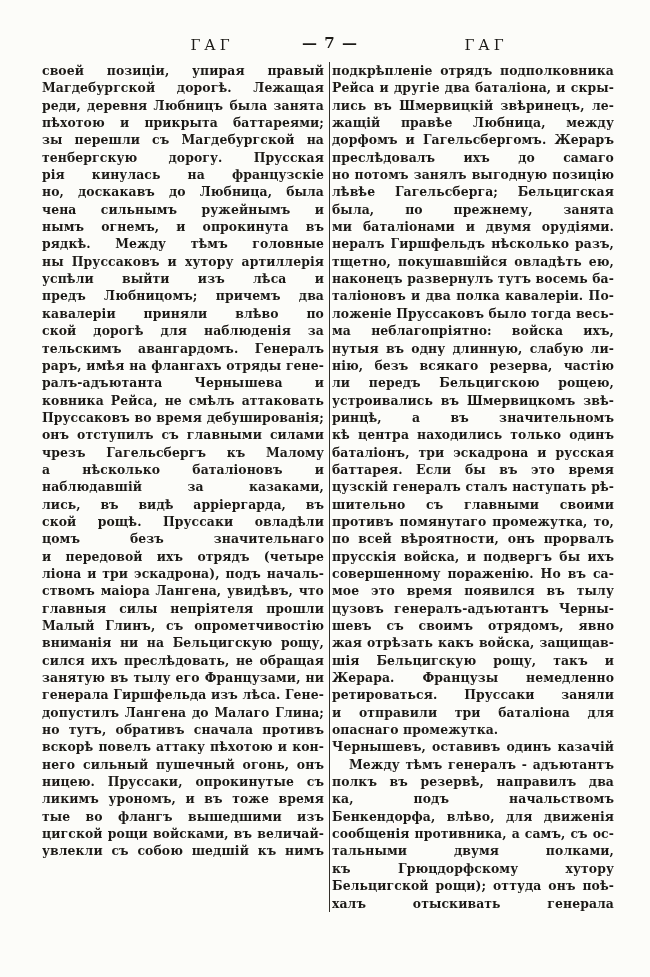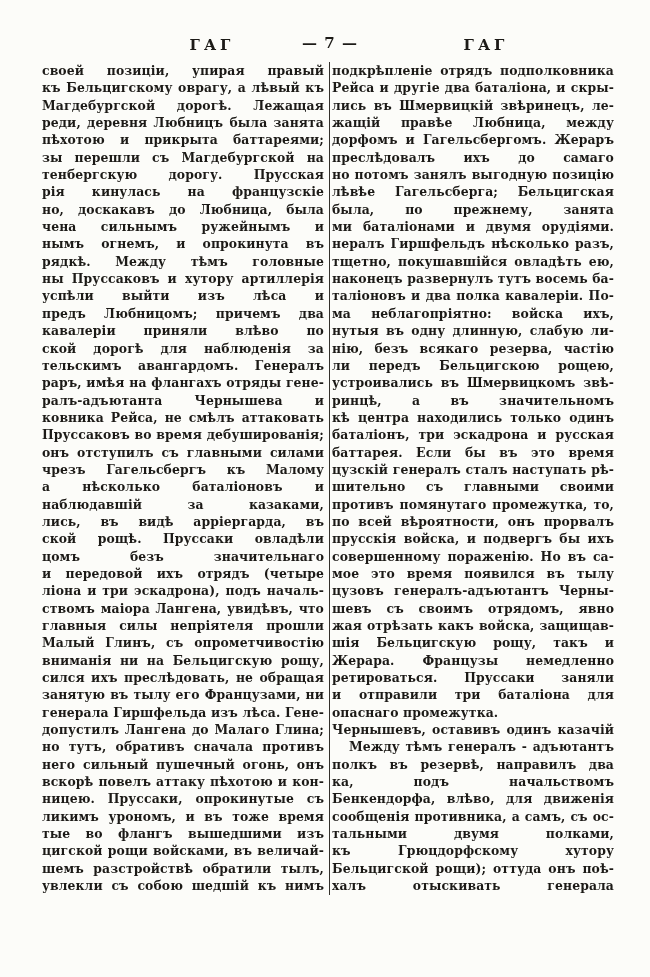--- a/index.html
+++ b/index.html
@@ -22,21 +22,21 @@
     top: 34px;
     left: 42px;
     width: 576px;
     height: 22px;
   }
   .head-word {
     position: absolute;
     top: 2px;
     width: 120px;
     text-align: center;
-    font-weight: bold;
+    font-weight: normal;
     font-size: 15px;
     letter-spacing: 4px;
   }
   .head-word.left  { left: 110px; }
   .head-word.right { left: 384px; }
   .page-number {
     position: absolute;
     top: 0;
     left: 228px;
     width: 120px;
@@ -88,21 +88,20 @@
   <div class="running-head">
     <div class="head-word left">ГАГ</div>
     <div class="page-number">— 7 —</div>
     <div class="head-word right">ГАГ</div>
   </div>
 
   <div class="columns">
     <div class="column left-col">
         <div class="para">
           <div class="line">своей позиціи, упирая правый флангъ</div>
-          <div class="line">къ Бельцигскому оврагу, а лѣвый къ</div>
           <div class="line">Магдебургской дорогѣ. Лежащая впе-</div>
           <div class="line">реди, деревня Любницъ была занята</div>
           <div class="line">пѣхотою и прикрыта баттареями; обо-</div>
           <div class="line">зы перешли съ Магдебургской на Вит-</div>
           <div class="line">тенбергскую дорогу. Прусская кавале-</div>
           <div class="line">рія кинулась на французскіе форпосты,</div>
           <div class="line">но, доскакавъ до Любница, была встрѣ-</div>
           <div class="line">чена сильнымъ ружейнымъ и картеч-</div>
           <div class="line">нымъ огнемъ, и опрокинута въ безпо-</div>
           <div class="line">рядкѣ. Между тѣмъ головные баталіо-</div>
@@ -127,47 +126,47 @@
           <div class="line">ліона и три эскадрона), подъ началь-</div>
           <div class="line">ствомъ маіора Лангена, увидѣвъ, что</div>
           <div class="line">главныя силы непріятеля прошли уже</div>
           <div class="line">Малый Глинъ, съ опрометчивостію бро-</div>
           <div class="line">вниманія ни на Бельцигскую рощу,</div>
           <div class="line">сился ихъ преслѣдовать, не обращая</div>
           <div class="line">занятую въ тылу его Французами, ни</div>
           <div class="line">генерала Гиршфельда изъ лѣса. Гене-</div>
           <div class="line">допустилъ Лангена до Малаго Глина;</div>
           <div class="line">но тутъ, обративъ сначала противъ</div>
+          <div class="line">вскорѣ повелъ аттаку пѣхотою и кон-</div>
           <div class="line">него сильный пушечный огонь, онъ</div>
-          <div class="line">вскорѣ повелъ аттаку пѣхотою и кон-</div>
           <div class="line">ницею. Пруссаки, опрокинутые съ ве-</div>
           <div class="line">ликимъ урономъ, и въ тоже время взя-</div>
           <div class="line">тые во флангъ вышедшими изъ Бель-</div>
           <div class="line">цигской рощи войсками, въ величай-</div>
-          <div class="line">шемъ разстройствѣ обратили тылъ,</div>
           <div class="line">увлекли съ собою шедшій къ нимъ на</div>
         </div>
       </div>
     <div class="divider" style="background: rgb(51, 48, 43);"></div>
     <div class="column right-col">
         <div class="para">
           <div class="line">подкрѣпленіе отрядъ подполковника</div>
           <div class="line">Рейса и другіе два баталіона, и скры-</div>
           <div class="line">лись въ Шмервицкій звѣринецъ, ле-</div>
           <div class="line">жащій правѣе Любница, между Штейн-</div>
           <div class="line">дорфомъ и Гагельсбергомъ. Жераръ</div>
           <div class="line">преслѣдовалъ ихъ до самаго звѣринца,</div>
           <div class="line">но потомъ занялъ выгодную позицію</div>
           <div class="line">лѣвѣе Гагельсберга; Бельцигская роща</div>
           <div class="line">была, по прежнему, занята нѣскольки-</div>
           <div class="line">ми баталіонами и двумя орудіями. Ге-</div>
           <div class="line">нералъ Гиршфельдъ нѣсколько разъ, но</div>
           <div class="line">тщетно, покушавшійся овладѣть ею,</div>
           <div class="line">наконецъ развернулъ тутъ восемь ба-</div>
           <div class="line">таліоновъ и два полка кавалеріи. По-</div>
+          <div class="line">ложеніе Пруссаковъ было тогда весь-</div>
           <div class="line">ма неблагопріятно: войска ихъ, растя-</div>
           <div class="line">нутыя въ одну длинную, слабую ли-</div>
           <div class="line">нію, безъ всякаго резерва, частію стоя-</div>
           <div class="line">ли передъ Бельцигскою рощею, частію</div>
           <div class="line">устроивались въ Шмервицкомъ звѣ-</div>
           <div class="line">ринцѣ, а въ значительномъ промежут-</div>
           <div class="line">кѣ центра находились только одинъ</div>
           <div class="line">баталіонъ, три эскадрона и русская</div>
           <div class="line">баттарея. Если бы въ это время фран-</div>
           <div class="line">цузскій генералъ сталъ наступать рѣ-</div>

